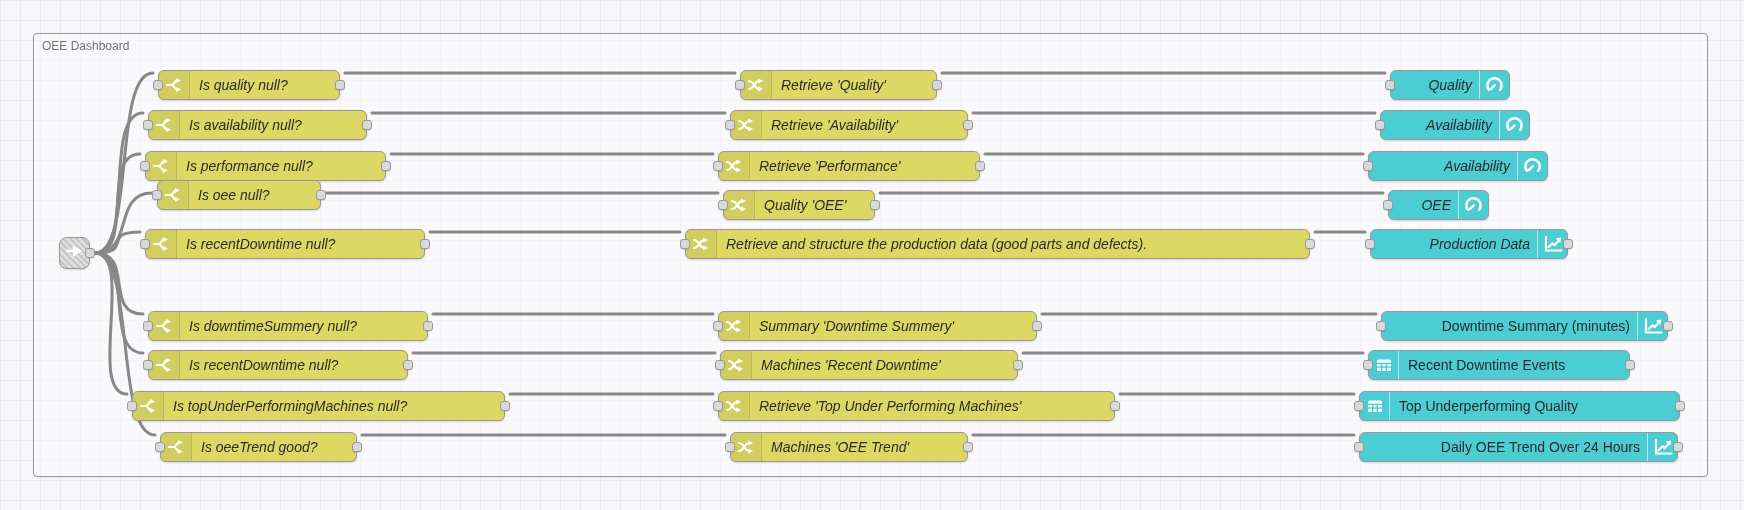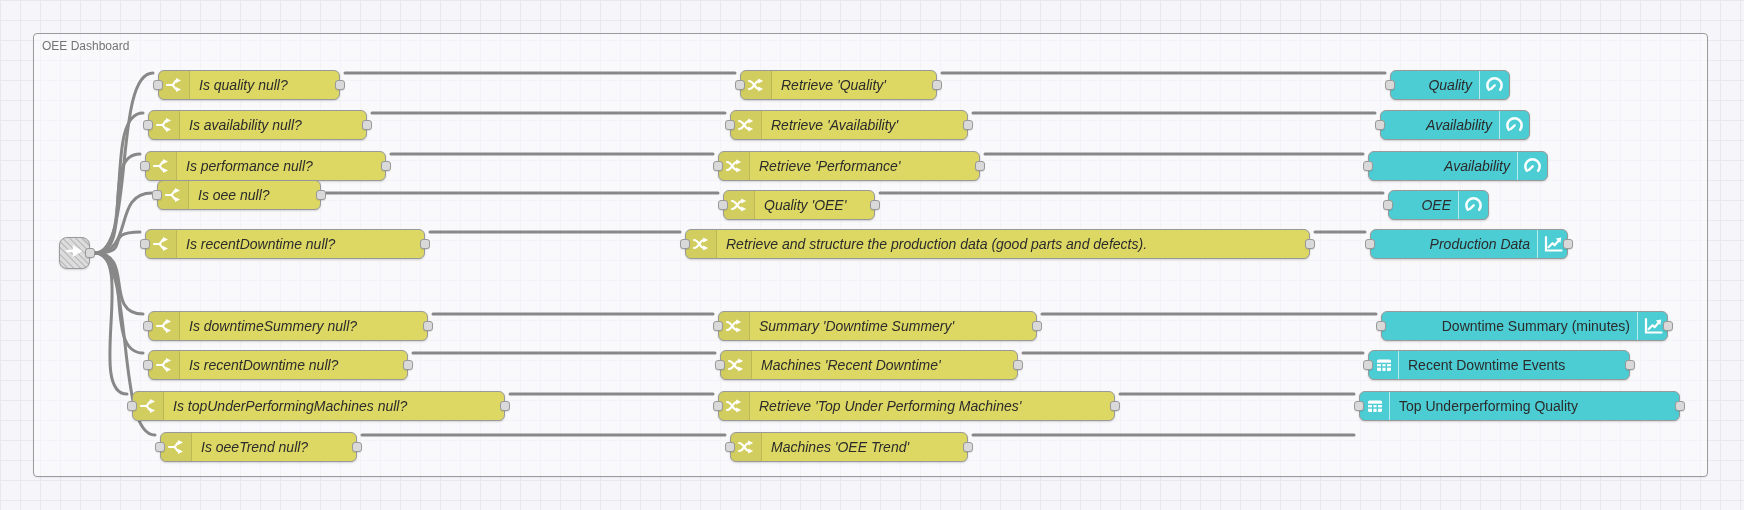--- a/index.html
+++ b/index.html
@@ -238,21 +238,21 @@
     <span class="label">Is topUnderPerformingMachines null?</span>
     <i class="port in"></i>
       <i class="port out"></i>
   </div>
   <div class="node yellow italic" style="left:160px;top:420px;width:197px">
     <span class="iconbox">
         <svg width="20" height="20">
           <use href="#ic-switch"></use>
         </svg>
       </span>
-    <span class="label">Is oeeTrend null?</span>
+    <span class="label">Is oeeTrend good?</span>
     <i class="port in"></i>
       <i class="port out"></i>
   </div>
 
   <div class="node yellow italic" style="left:740px;top:58px;width:197px">
     <span class="iconbox">
         <svg width="20" height="20">
           <use href="#ic-change"></use>
         </svg>
       </span>
@@ -410,14 +410,24 @@
   <div class="node teal" style="left:1359px;top:379px;width:321px">
     <span class="iconbox left">
         <svg width="20" height="20">
           <use href="#ic-table"></use>
         </svg>
       </span>
     <span class="label">Top Underperforming Quality</span>
     <i class="port in"></i>
       <i class="port out"></i>
   </div>
+  <div class="node teal" style="left:1359px;top:420px;width:319px">
+    <span class="label align-right">Daily OEE Trend Over 24 Hours</span>
+    <span class="iconbox right">
+        <svg width="22" height="20">
+          <use href="#ic-chart"></use>
+        </svg>
+      </span>
+    <i class="port in"></i>
+      <i class="port out"></i>
+  </div>
 
 </div>
 
 </body></html>

